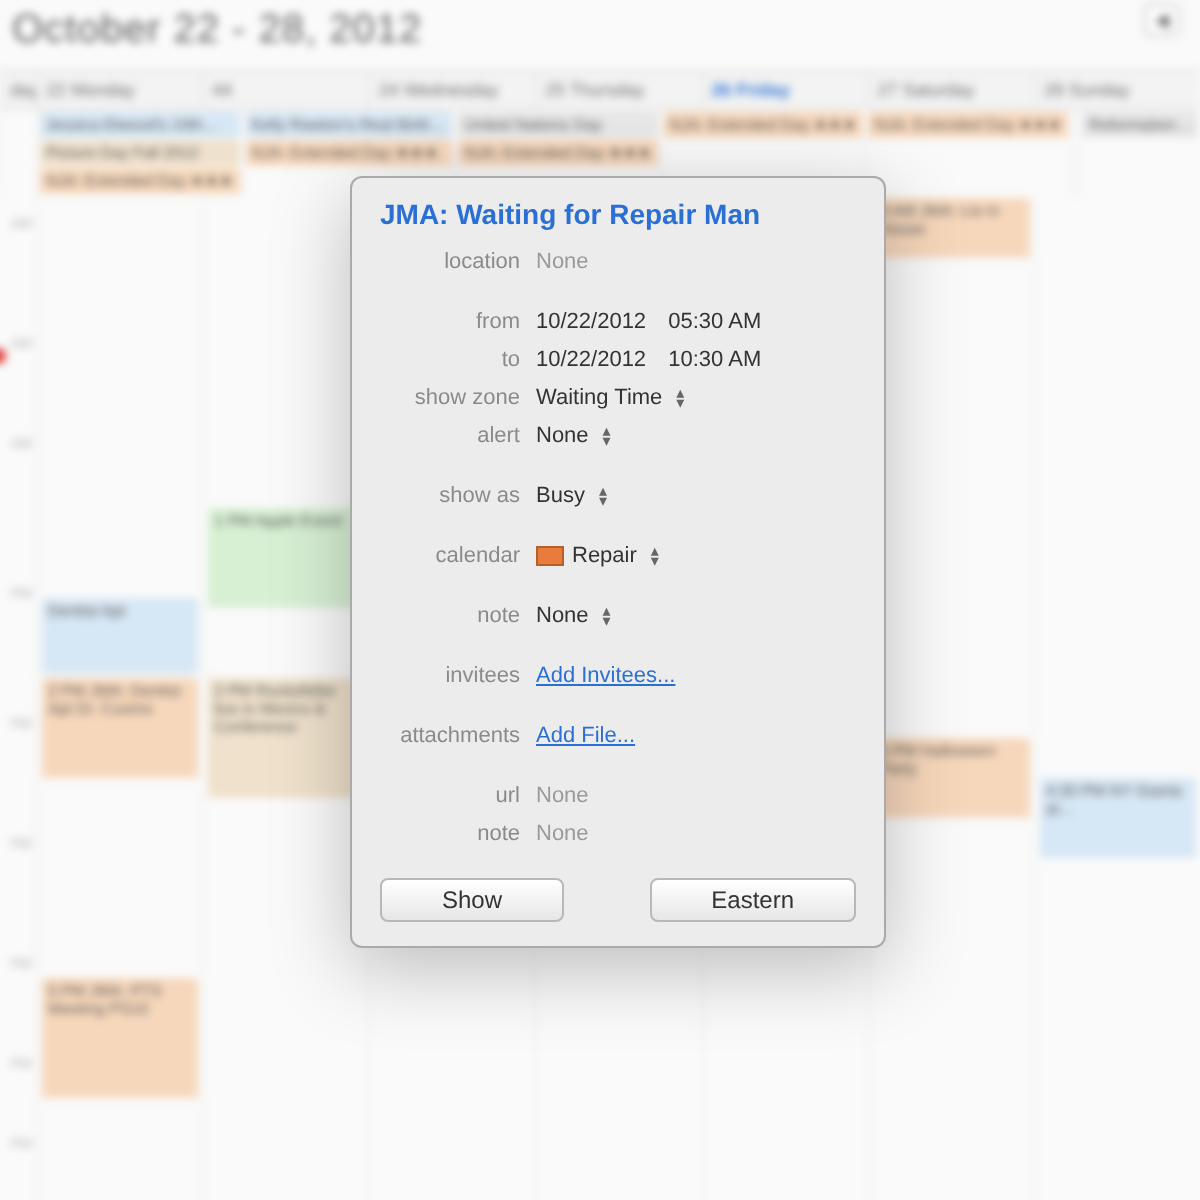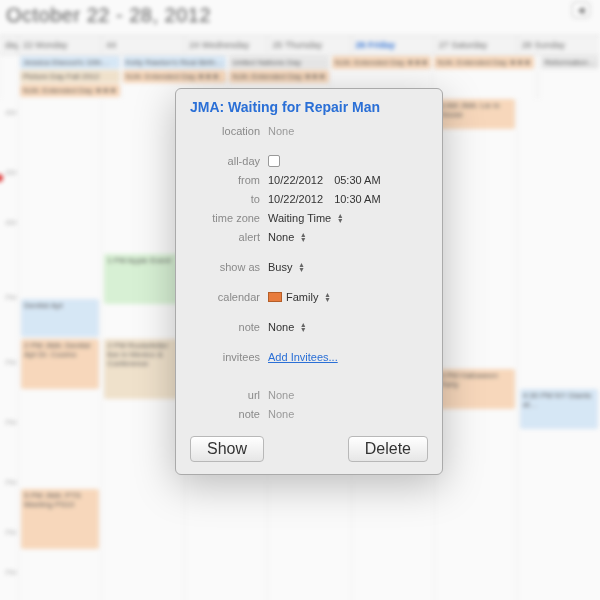--- a/index.html
+++ b/index.html
@@ -114,22 +114,22 @@
 .chevs { font-size: 8px; color: #666; line-height: 6px; display: inline-flex; flex-direction: column; margin-left: 3px; }
 .chevs span { display:block; height:5px; }
 .cal-swatch { width: 14px; height: 10px; background: #e87c3d; border: 1px solid #b55e28; display: inline-block; }
 .checkbox { width: 12px; height: 12px; border: 1px solid #999; border-radius: 2px; background: #fff; }
 .sep { height: 8px; }
 .btn-row { display: flex; justify-content: space-between; margin-top: 14px; }
 .mac-btn {
   background: linear-gradient(#ffffff, #e6e6e6);
   border: 1px solid #b8b8b8;
   border-radius: 4px;
-  padding: 3px 16px;
-  font-size: 16px;
+  padding: 3px 30px;
+  font-size: 12px;
   color: #333;
   box-shadow: 0 1px 0 rgba(255,255,255,0.7) inset;
 }
 </style>
 </head>
 <body>
 
 <div class="cal-bg">
   <div class="cal-header">October 22 - 28, 2012</div>
   <div class="left-arrow-btn">◀</div>
@@ -217,41 +217,35 @@
     <div class="evt-title">JMA: Waiting for Repair Man</div>
 
     <div class="row">
       <div class="lbl">location</div>
       <div class="val none">None</div>
     </div>
 
     <div class="sep"></div>
 
     <div class="row">
-      <div class="lbl">all-day</div>
-      <div class="val">
-          <div class="checkbox"></div>
-        </div>
-    </div>
-    <div class="row">
       <div class="lbl">from</div>
       <div class="val">
         <span>10/22/2012</span>&nbsp;
         <span>05:30 AM</span>
       </div>
     </div>
     <div class="row">
       <div class="lbl">to</div>
       <div class="val">
         <span>10/22/2012</span>&nbsp;
         <span>10:30 AM</span>
       </div>
     </div>
     <div class="row">
-      <div class="lbl">time zone</div>
+      <div class="lbl">show zone</div>
       <div class="val">
         <span>Waiting Time</span>
         <span class="chevs">
             <span>▴</span>
             <span>▾</span>
           </span>
       </div>
     </div>
     <div class="row">
       <div class="lbl">alert</div>
@@ -276,21 +270,21 @@
           </span>
       </div>
     </div>
 
     <div class="sep"></div>
 
     <div class="row">
       <div class="lbl">calendar</div>
       <div class="val">
         <span class="cal-swatch"></span>
-        <span>Family</span>
+        <span>Repair</span>
         <span class="chevs">
             <span>▴</span>
             <span>▾</span>
           </span>
       </div>
     </div>
 
     <div class="sep"></div>
 
     <div class="row">
@@ -308,30 +302,36 @@
 
     <div class="row">
       <div class="lbl">invitees</div>
       <div class="val">
           <a href="#">Add Invitees...</a>
         </div>
     </div>
 
     <div class="sep"></div>
 
+    <div class="row">
+      <div class="lbl">attachments</div>
+      <div class="val">
+          <a href="#">Add File...</a>
+        </div>
+    </div>
 
     <div class="sep"></div>
 
     <div class="row">
       <div class="lbl">url</div>
       <div class="val none">None</div>
     </div>
     <div class="row">
       <div class="lbl">note</div>
       <div class="val none">None</div>
     </div>
 
     <div class="btn-row">
       <button class="mac-btn">Show</button>
-      <button class="mac-btn">Delete</button>
+      <button class="mac-btn">Eastern</button>
     </div>
   </div>
 </div>
 
 </body></html>

